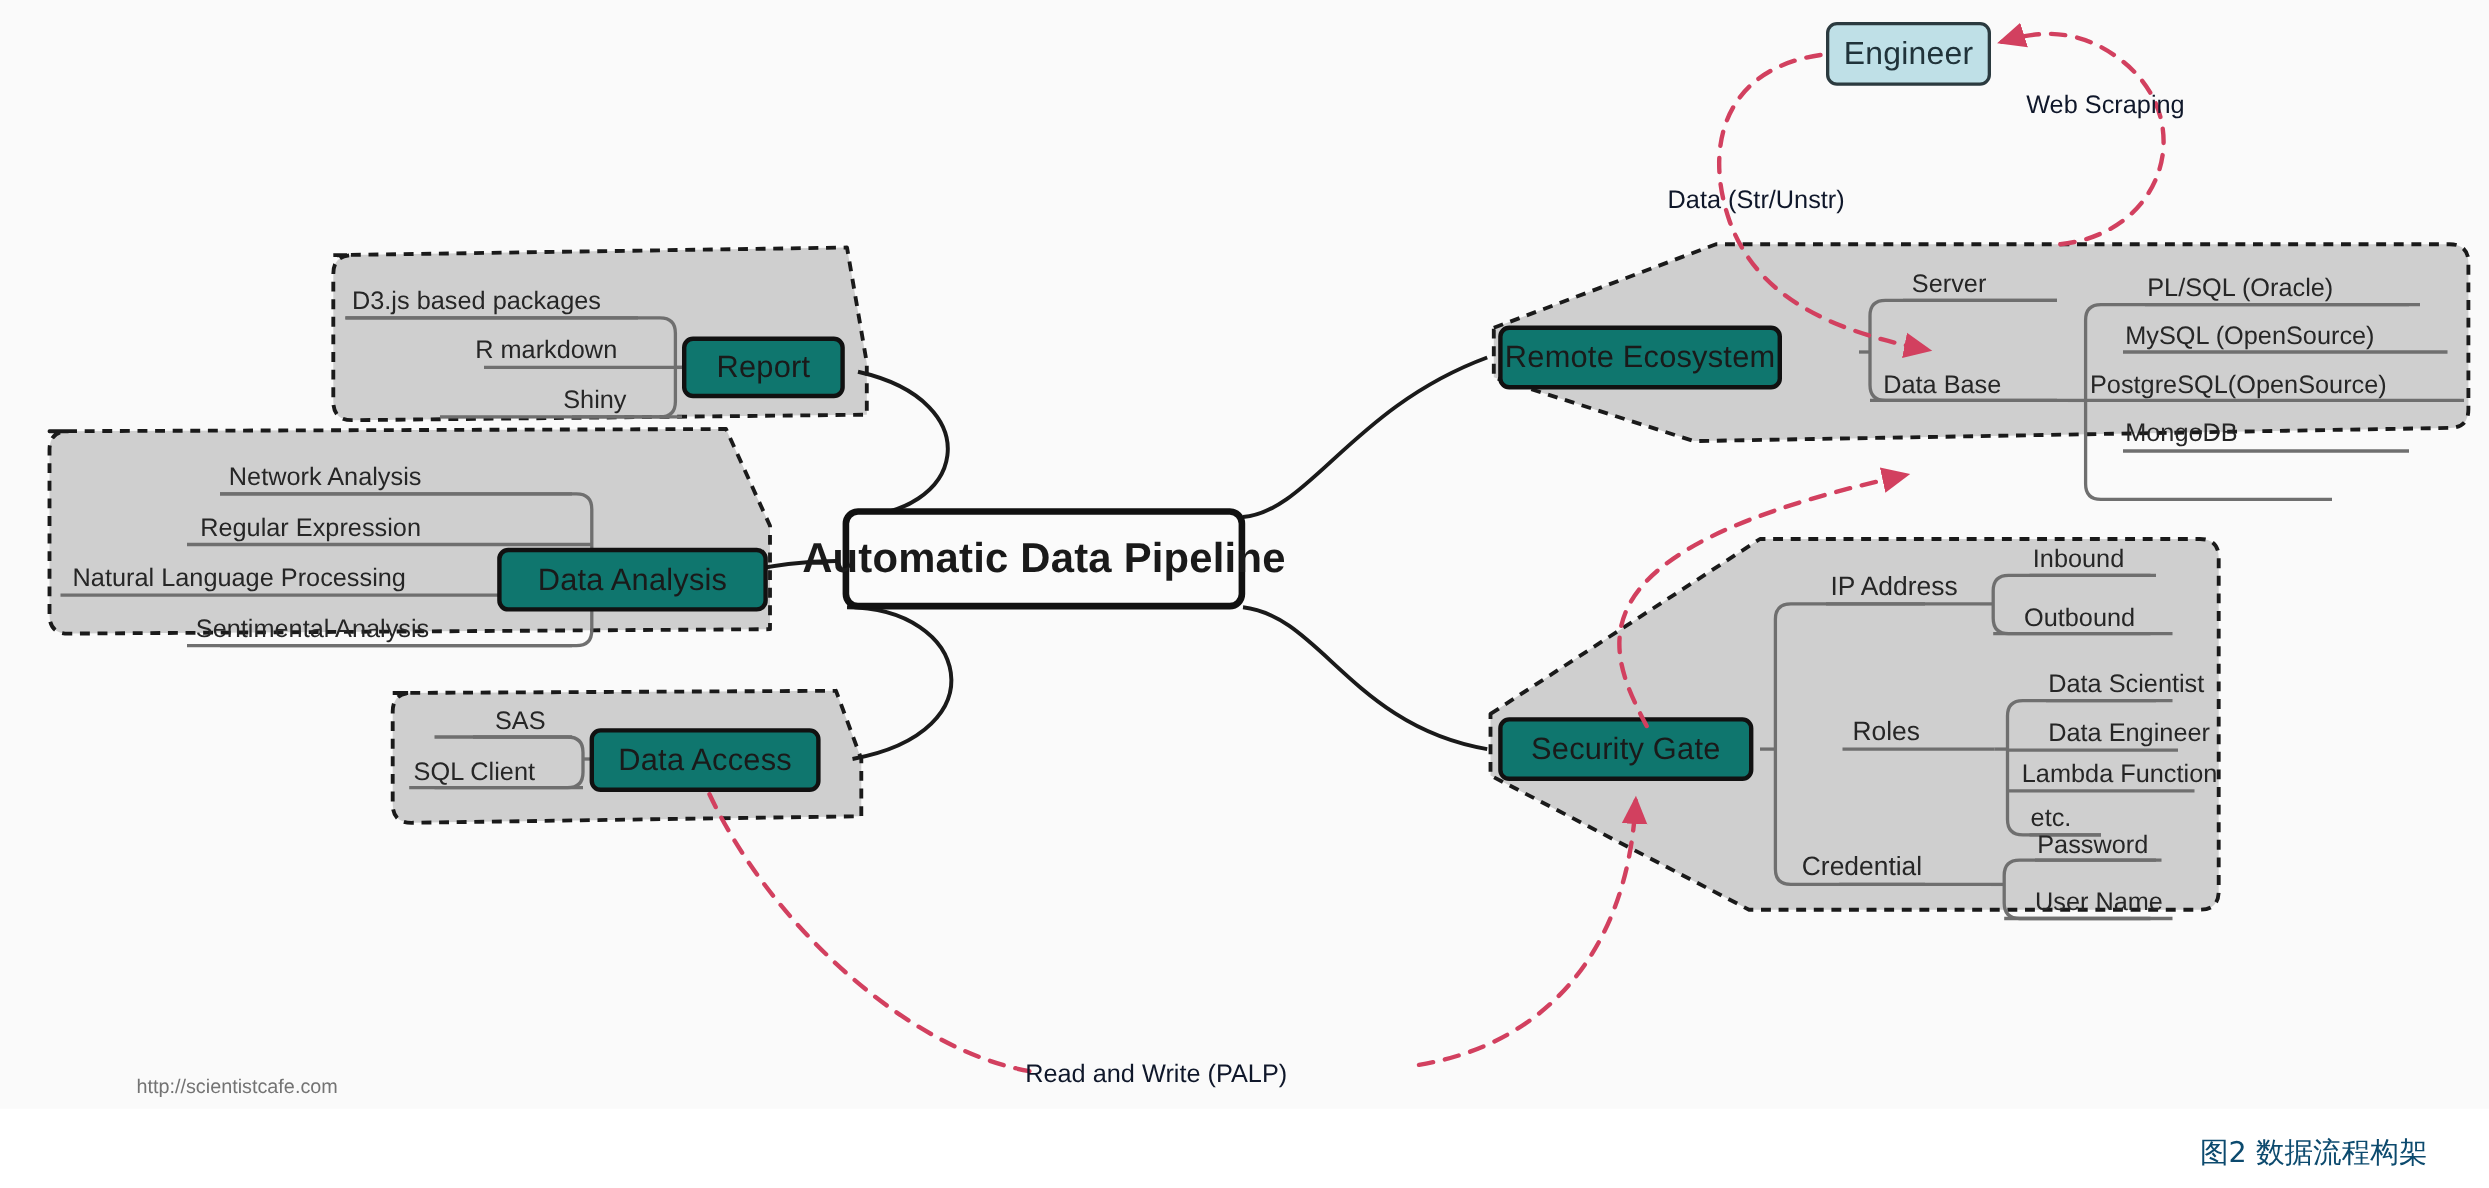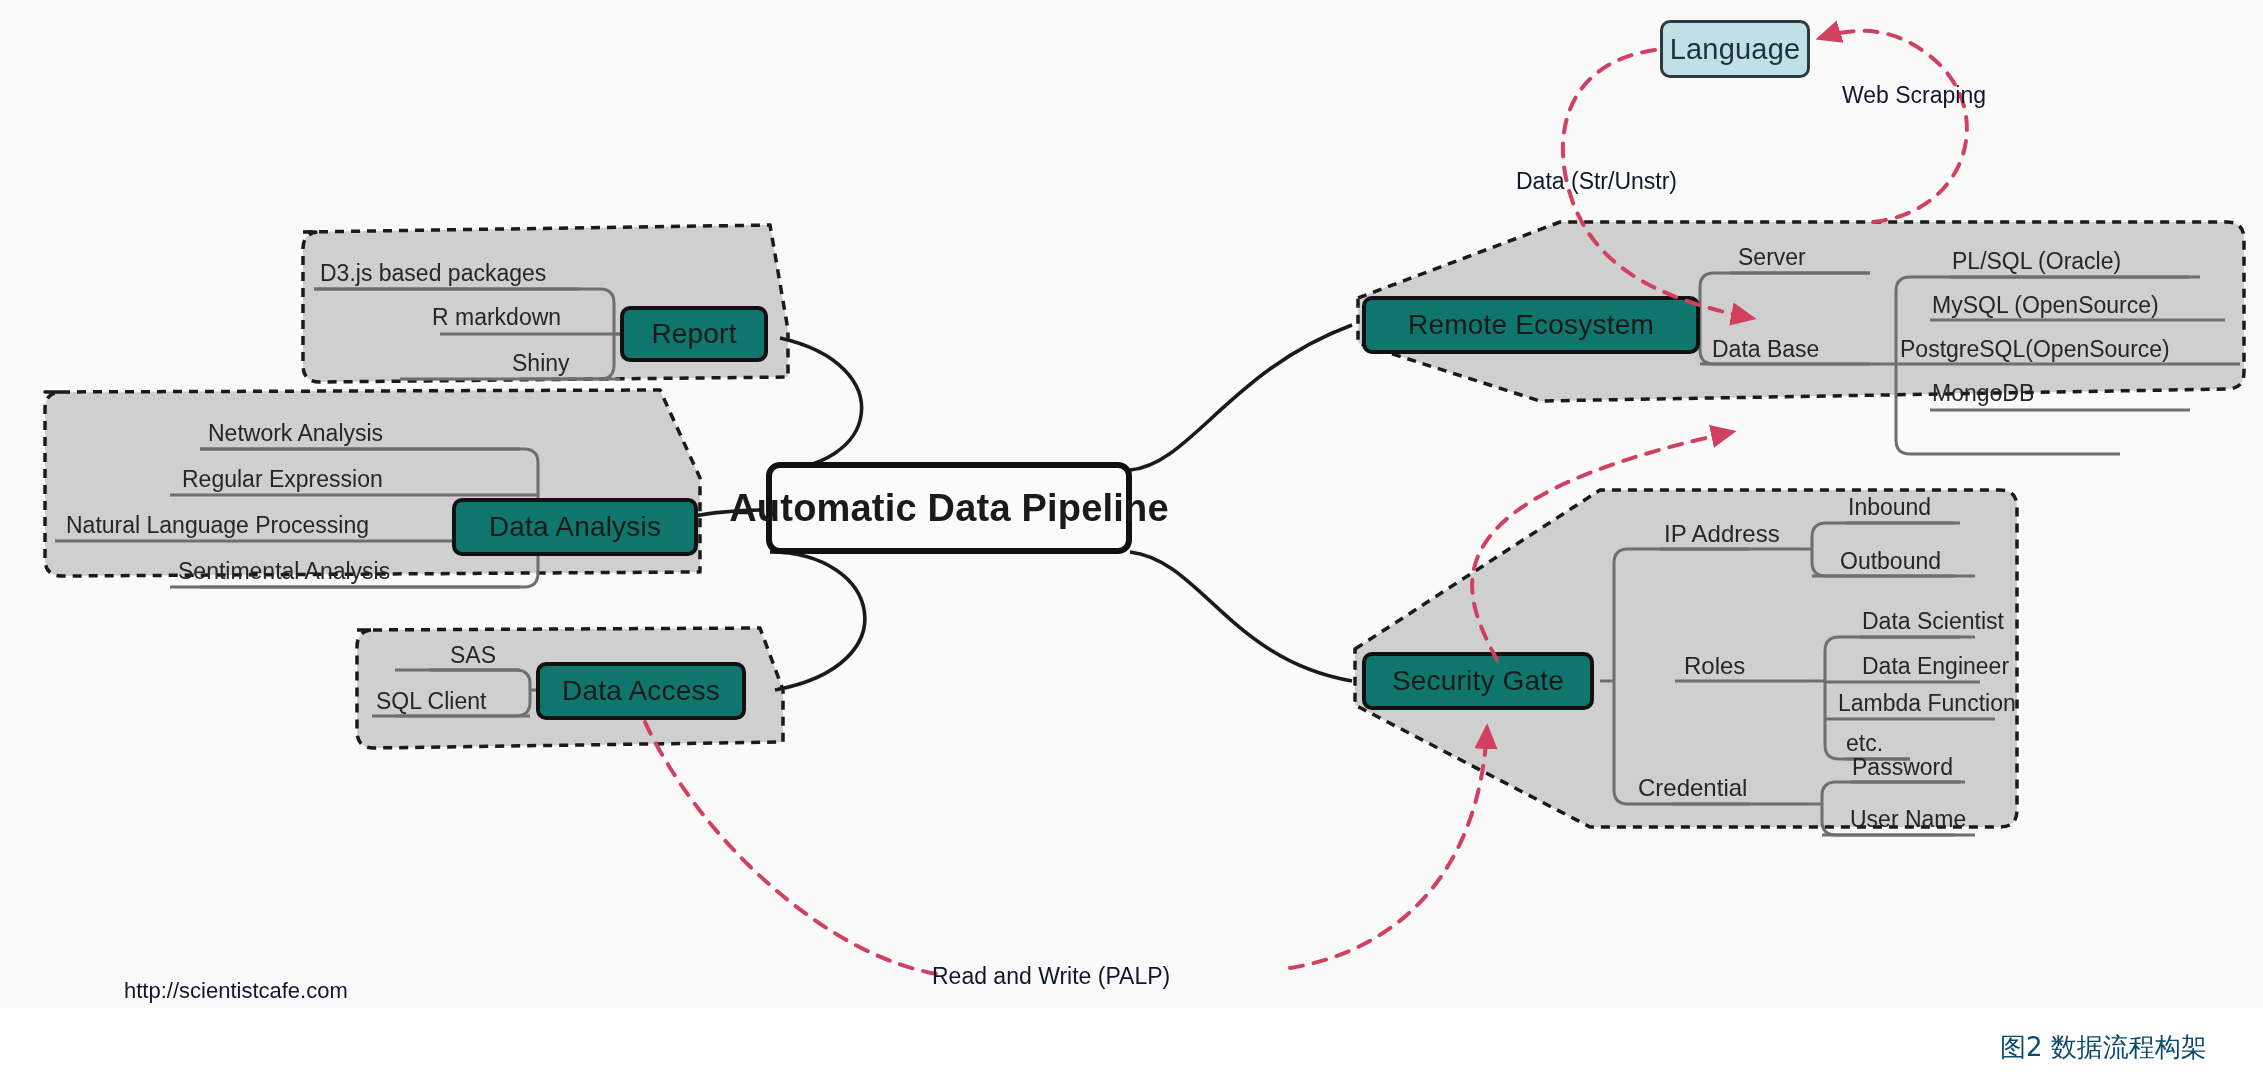--- a/index.html
+++ b/index.html
@@ -77,22 +77,22 @@
   .freetext {
     position: absolute;
     z-index: 5;
     font-size: 23px;
     color: #0f172a;
     white-space: nowrap;
   }
   .url {
     position: absolute;
     z-index: 5;
-    font-size: 22px;
-    color: #0f172a;
+    font-size: 18px;
+    color: #737373;
     white-space: nowrap;
   }
   .caption {
     position: absolute;
     z-index: 6;
     font-size: 26px;
     color: #0c4a6e;
     white-space: nowrap;
     font-family: "DejaVu Sans", sans-serif;
   }
@@ -204,36 +204,36 @@
       <line x1="1850" y1="782" x2="1965" y2="782"></line>
       <line x1="1822" y1="835" x2="1975" y2="835"></line>
     </g>
   </svg>
 
   <div class="node center" style="left:766px; top:462px; width:366px; height:92px;">
     <span>Automatic Data Pipeline</span>
   </div>
 
   <div class="node internet" style="left:1660px; top:20px; width:150px; height:58px;">
-    <span>Language</span>
+    <span>Engineer</span>
   </div>
 
   <div class="node branch" style="left:620px; top:306px; width:148px; height:56px;">
     <span>Report</span>
   </div>
 
   <div class="node branch" style="left:452px; top:498px; width:246px; height:58px;">
     <span>Data Analysis</span>
   </div>
 
   <div class="node branch" style="left:536px; top:662px; width:210px; height:58px;">
     <span>Data Access</span>
   </div>
 
-  <div class="node branch" style="left:1362px; top:296px; width:338px; height:58px;text-align:right;">
+  <div class="node branch" style="left:1362px; top:296px; width:258px; height:58px;text-align:right;">
     <span>Remote Ecosystem</span>
   </div>
 
   <div class="node branch" style="left:1362px; top:652px; width:232px; height:58px;">
     <span>Security Gate</span>
   </div>
 
   <div class="leaf" style="left:320px; top:262px;"><span>D3.js based packages</span></div>
   <div class="leaf" style="left:432px; top:306px;"><span>R markdown</span></div>
   <div class="leaf" style="left:512px; top:352px;"><span>Shiny</span></div>

